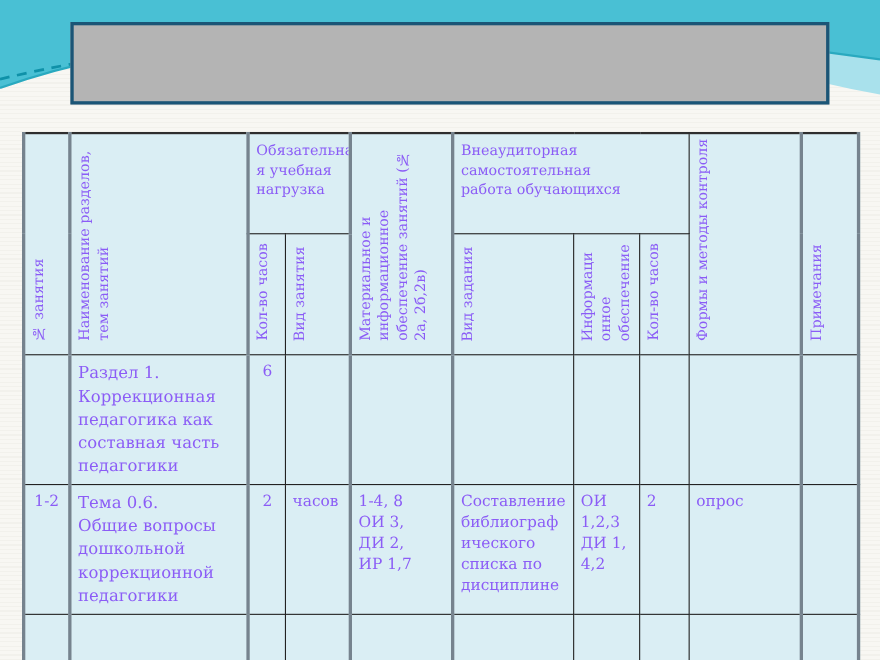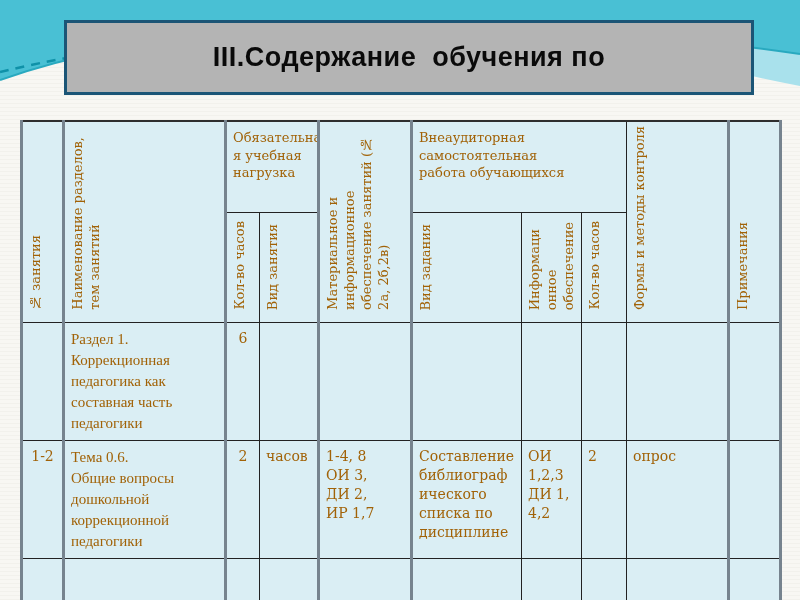--- a/index.html
+++ b/index.html
@@ -21,49 +21,48 @@
     white-space:pre-wrap;text-align:center;
   }
   table.sched{
     position:absolute;left:20px;top:120px;width:759px;
     border-collapse:collapse;table-layout:fixed;background:#daeef4;
     border-left:3px solid #76838e;border-right:3px solid #76838e;
     border-top:2px solid #2e2e2e;border-bottom:2px solid #2e2e2e;
   }
   table.sched th, table.sched td{
     border:1px solid #222; box-sizing:border-box; overflow:hidden;
-    font-weight:normal; color:#a16207;
+    font-weight:normal; color:#8b5cf6;
   }
   .vr{border-right:3px solid #76838e !important;}
   th.vhead{vertical-align:bottom;text-align:left;padding:4px 3px 8px 5px;}
   .rot{
     display:inline-block;
     writing-mode:vertical-rl;transform:rotate(180deg);
     white-space:pre-line;font-size:13px;line-height:1.3;
   }
   th.ghead{
     vertical-align:top;text-align:left;padding:7px 6px;
     font-size:13px;line-height:1.35;white-space:pre-line;
   }
   td.body-cell{vertical-align:top;text-align:left;padding:6px 6px;font-size:14px;line-height:1.35;white-space:pre-line;}
   td.center{text-align:center;padding-left:2px;padding-right:2px;}
-  td.topic{font-weight:bold;font-size:15px;line-height:1.4;font-family:Liberation Serif, serif;}
+  td.topic{font-weight:bold;font-size:15px;line-height:1.4;}
 </style>
 </head>
 <body>
 
 <svg class="decor" viewBox="0 0 800 135" xmlns="http://www.w3.org/2000/svg">
   <path d="M 540,8 C 660,30 755,44 800,50 L 800,86 C 725,72 640,48 565,18 Z" fill="#a9e1ec"></path>
   <path d="M 0,0 L 800,0 L 800,54 C 620,28 430,16 280,28 C 160,37 70,55 0,80 Z" fill="#49c0d4"></path>
   <path d="M 800,54 C 620,28 430,16 280,28 C 160,37 70,55 0,80" fill="none" stroke="#29a9bf" stroke-width="2"></path>
   <path d="M 0,72 C 100,48 220,33 360,27" fill="none" stroke="#0f91a8" stroke-width="2.5" stroke-dasharray="9 7"></path>
 </svg>
 
 <div class="title-box">
-  <div class="title-line">III.Содержание  обучения по</div>
 </div>
 
 <table class="sched">
   <colgroup>
     <col style="width:42px">
       <col style="width:162px">
       <col style="width:34px">
       <col style="width:59px">
     <col style="width:93px">
       <col style="width:110px">

